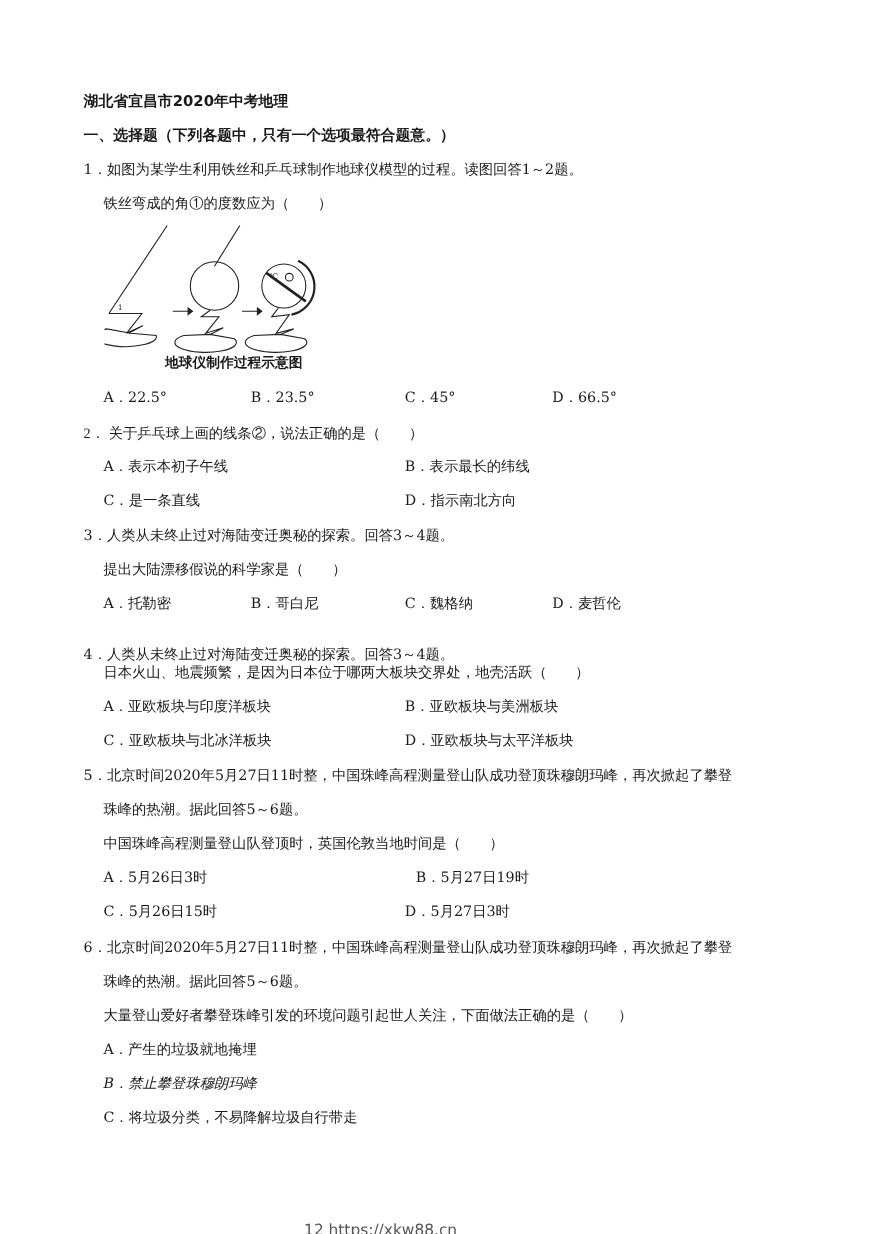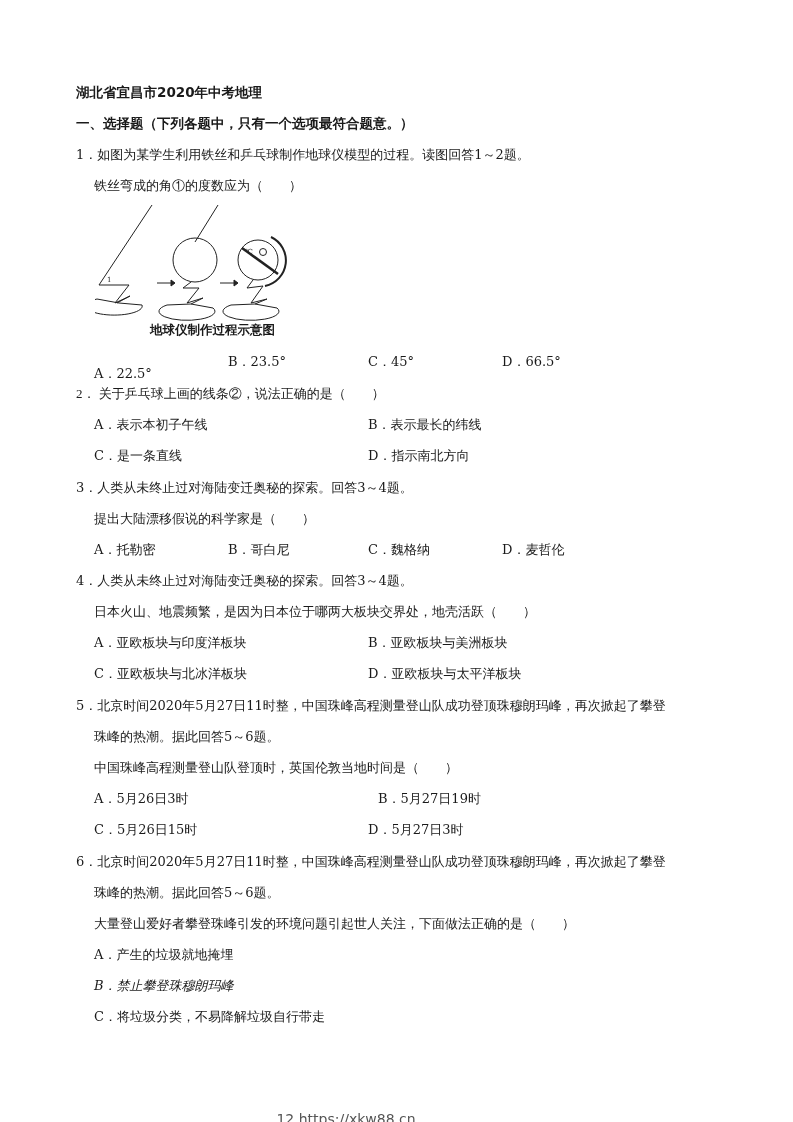--- a/index.html
+++ b/index.html
@@ -48,21 +48,21 @@
     <path d="M 176 37 A 26 26 0 0 1 170 86" stroke-width="2"></path>
     <line x1="147" y1="48" x2="183" y2="74" stroke-width="2.5"></line>
     <text x="150" y="54" font-size="7" fill="#222" stroke="none">℃</text>
     <circle cx="168" cy="52" r="3.5"></circle>
     <polyline points="158,80 152,88 168,86 156,103 172,99 160,104"></polyline>
     <path d="M 160 104 L 136 105 A 28 9 0 1 0 182 108 Z"></path>
   </svg>
 </div>
 <div class="fig-caption">地球仪制作过程示意图</div>
 
-<div class="opt" style="top:354px;left:94px;margin-top:12px;">A．22.5°</div>
+<div class="opt" style="top:354px;left:94px;">A．22.5°</div>
 <div class="opt" style="top:354px;left:228px;">B．23.5°</div>
 <div class="opt" style="top:354px;left:368px;">C．45°</div>
 <div class="opt" style="top:354px;left:502px;">D．66.5°</div>
 
 <div class="line" style="top:386px;left:76px;font-family:Liberation Serif, serif;">
   <span>2．</span> <span>关于乒乓球上画的线条②，说法正确的是（　　）</span>
 </div>
 <div class="opt" style="top:417px;left:94px;">A．表示本初子午线</div>
 <div class="opt" style="top:417px;left:368px;">B．表示最长的纬线</div>
 <div class="opt" style="top:448px;left:94px;">C．是一条直线</div>
@@ -70,21 +70,21 @@
 
 <div class="line" style="top:480px;left:76px;">
   <span>3．</span><span>人类从未终止过对海陆变迁奥秘的探索。回答3～4题。</span>
 </div>
 <div class="line" style="top:511px;left:94px;">提出大陆漂移假说的科学家是（　　）</div>
 <div class="opt" style="top:542px;left:94px;">A．托勒密</div>
 <div class="opt" style="top:542px;left:228px;">B．哥白尼</div>
 <div class="opt" style="top:542px;left:368px;">C．魏格纳</div>
 <div class="opt" style="top:542px;left:502px;">D．麦哲伦</div>
 
-<div class="line" style="top:573px;left:76px;">
+<div class="line" style="top:588px;left:76px;">
   <span>4．</span><span>人类从未终止过对海陆变迁奥秘的探索。回答3～4题。</span>
 </div>
 <div class="line" style="top:604px;left:94px;">日本火山、地震频繁，是因为日本位于哪两大板块交界处，地壳活跃（　　）</div>
 <div class="opt" style="top:635px;left:94px;">A．亚欧板块与印度洋板块</div>
 <div class="opt" style="top:635px;left:368px;">B．亚欧板块与美洲板块</div>
 <div class="opt" style="top:666px;left:94px;">C．亚欧板块与北冰洋板块</div>
 <div class="opt" style="top:666px;left:368px;">D．亚欧板块与太平洋板块</div>
 
 <div class="line" style="top:698px;left:76px;">
   <span>5．</span><span>北京时间2020年5月27日11时整，中国珠峰高程测量登山队成功登顶珠穆朗玛峰，再次掀起了攀登</span>

